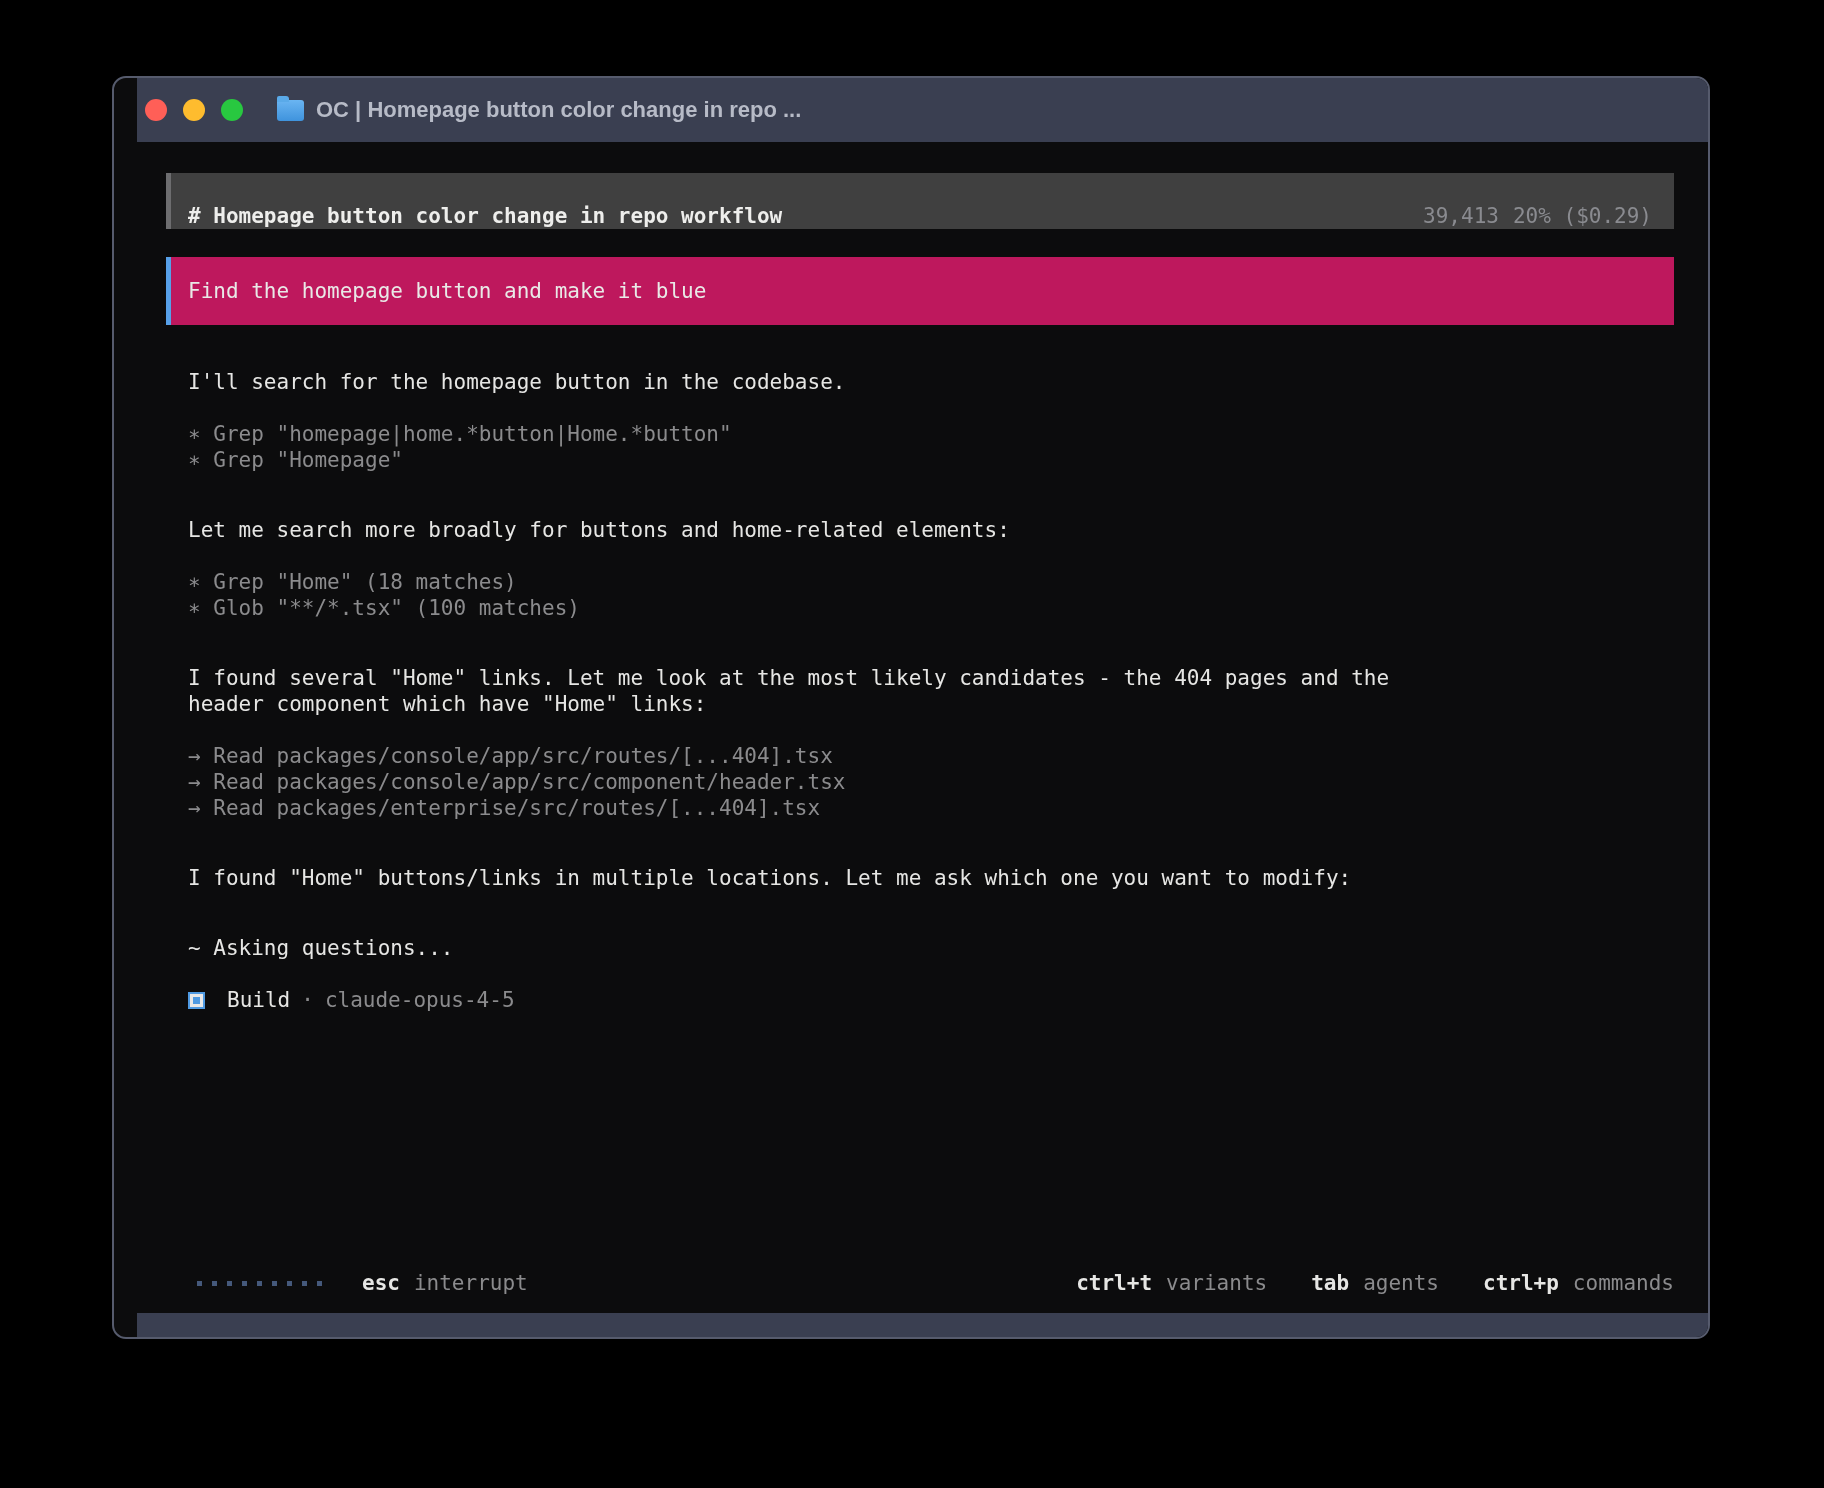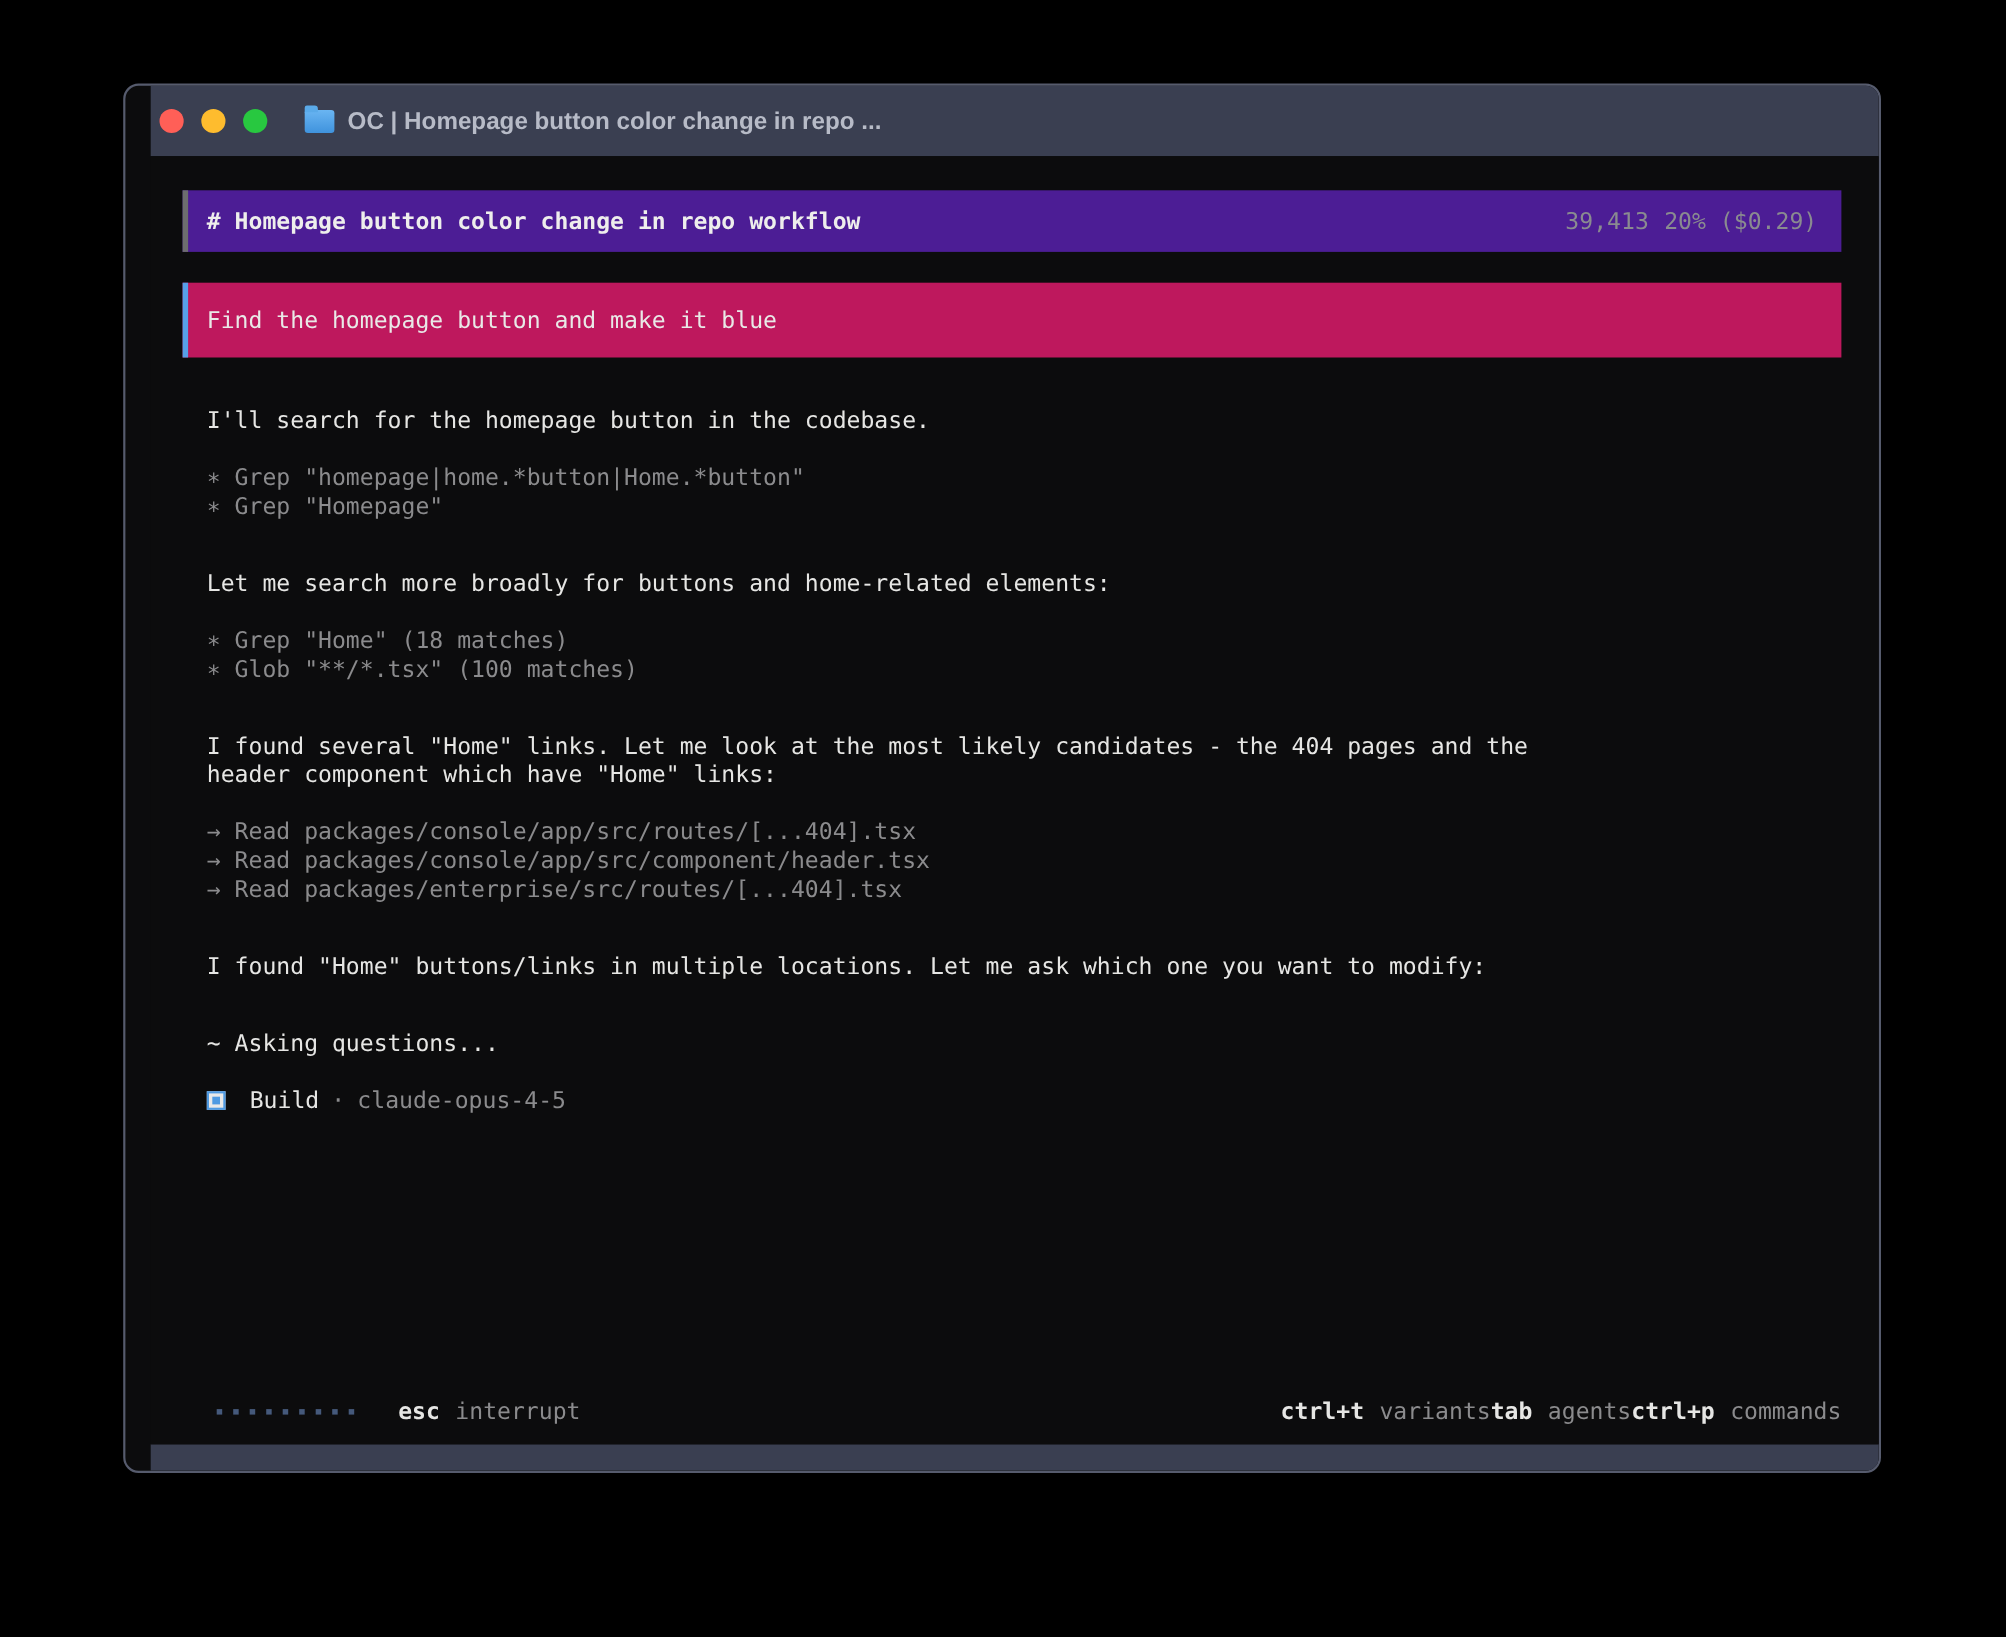--- a/index.html
+++ b/index.html
@@ -45,23 +45,23 @@
   
   .terminal {
     flex: 1 1 auto; position: relative;
     background: #0c0c0d;
     padding: 31px 34px 0 29px;
     font-size: 21px; line-height: 26px; color: #e9e9e7;
   }
 
   .session-header {
     height: 56px;
-    background: #4c1d95;
+    background: #404040;
     border-left: 5px solid #6d6d6f;
-    display: flex; align-items: center; justify-content: space-between;
+    display: flex; align-items: flex-end; justify-content: space-between;
     padding: 0 22px 0 17px;
     gap: 44px;
   }
   .session-title { font-weight: bold; color: #eeeeec; white-space: pre; }
   .session-stats { color: #8a8b90; white-space: pre; }
   .session-stats .usage { margin-left: 14px; }
 
   .user-block {
     margin-top: 28px;
     background: #be185d;
@@ -107,21 +107,21 @@
   
   .statusbar {
     position: absolute; left: 29px; right: 34px; top: 1128px;
     display: flex; align-items: center; justify-content: space-between;
   }
   .status-left { display: flex; align-items: center; }
   .dots { display: flex; gap: 10px; margin: 0 40px 0 31px; }
   .dot { width: 5px; height: 5px; background: #45597b; }
   .statusbar .key { color: #e6e6e4; font-weight: bold; }
   .statusbar .label { color: #8b8b8d; margin-left: 14px; }
-  .status-right { display: flex; align-items: center; }
+  .status-right { display: flex; align-items: center; gap: 44px; }
   .shortcut { display: flex; align-items: center; }
 
   
   .bottombar { height: 24px; flex: 0 0 24px; background: #3a3f51; }
 </style>
 </head>
 <body>
 
 <div class="window">
 

